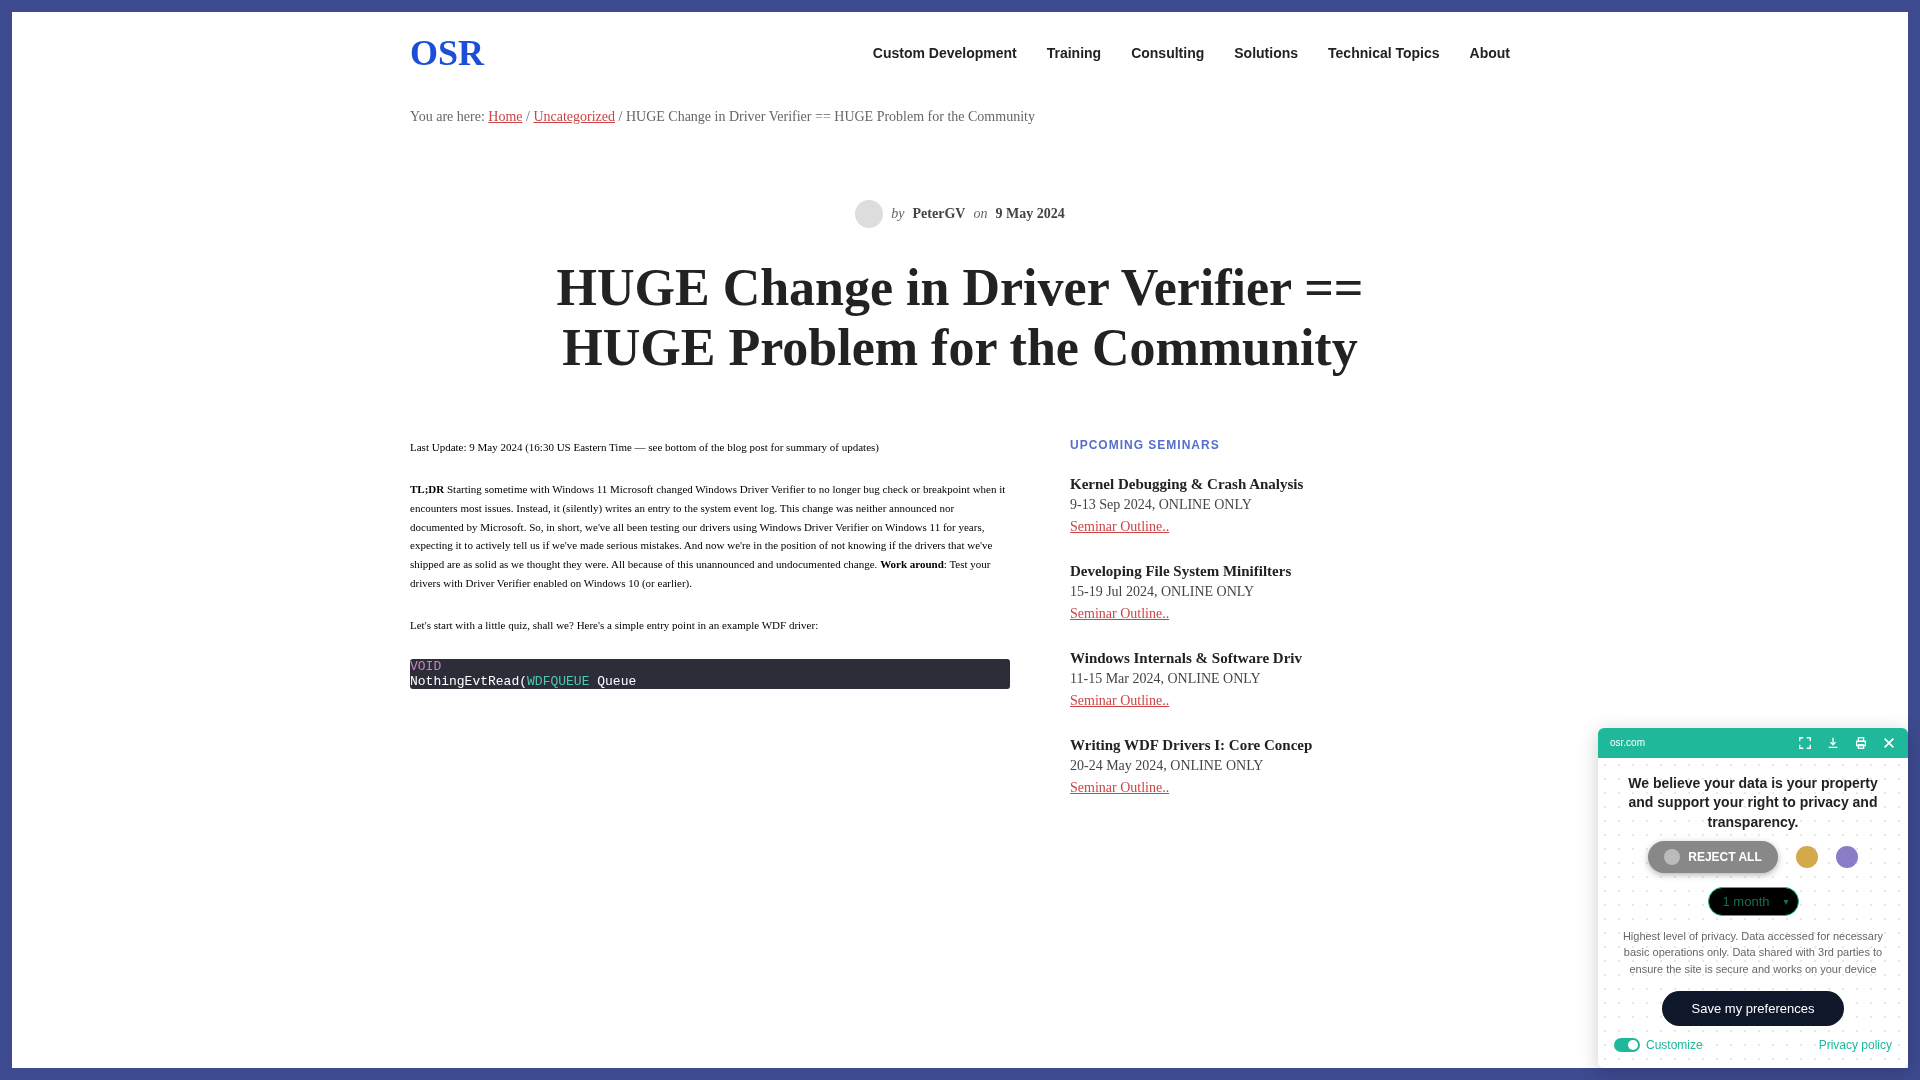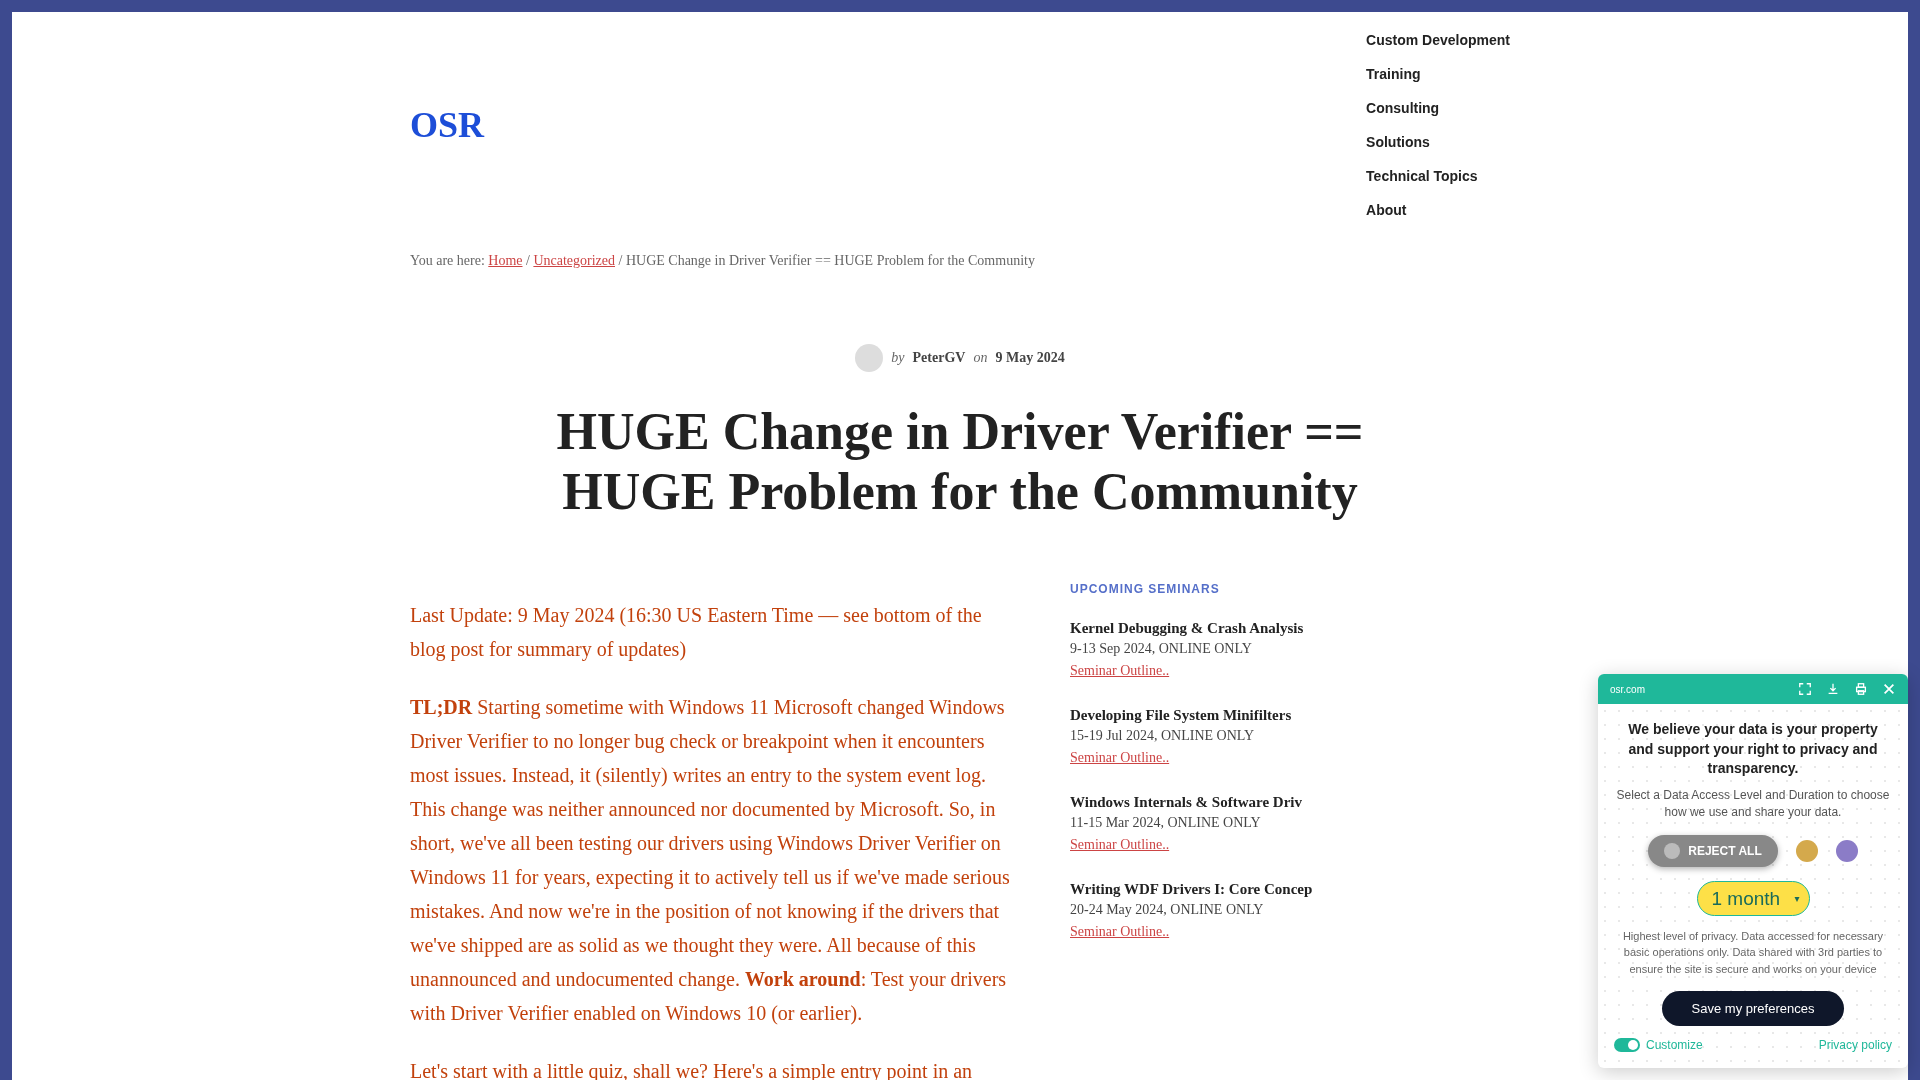--- a/index.html
+++ b/index.html
@@ -21,22 +21,21 @@
       max-width: 1200px;
       margin: 0 auto;
     }
     .logo {
       font-size: 36px;
       font-weight: bold;
       color: #1d4ed8;
     }
     .nav {
       display: flex;
-      gap: 18px;
-      flex-direction: column;
+      gap: 30px;
     }
     .nav-item {
       font-family: -apple-system, BlinkMacSystemFont, 'Segoe UI', sans-serif;
       font-size: 14px;
       font-weight: 600;
       color: #222;
       text-decoration: none;
       cursor: pointer;
     }
     .breadcrumb {
@@ -83,25 +82,24 @@
       margin: 0 auto;
       padding: 0 50px;
       display: flex;
       gap: 60px;
     }
     .article {
       flex: 1;
       max-width: 600px;
     }
     .article p {
-      font-size: 20px;
+      font-size: 11px;
       line-height: 1.7;
-      color: #c2410c;
+      color: #000000;
       margin-bottom: 24px;
-      margin-top: 16px;
     }
     .article strong { font-weight: bold; }
     .code-block {
       background: #2d2d3a;
       color: #fff;
       padding: 0;
       font-family: 'Courier New', monospace;
       font-size: 13px;
       border-radius: 3px;
     }
@@ -208,23 +206,23 @@
     }
     .level-dot {
       width: 22px; height: 22px; border-radius: 50%; cursor: pointer;
     }
     .dot-yellow { background: #d4a94c; }
     .dot-purple { background: #8b7cc7; }
     .duration-select {
       border: 1.5px solid #1fb89a;
       border-radius: 18px;
       padding: 6px 28px 6px 14px;
-      font-size: 19px;
+      font-size: 13px;
       color: #1a6b5a;
-      background: #fde047;
+      background: #000000;
       cursor: pointer;
       appearance: none;
       position: relative;
     }
     .select-wrap { position: relative; display: inline-block; margin-bottom: 12px;}
     .select-wrap::after {
       content: '▾'; position: absolute; right: 10px; top: 50%;
       transform: translateY(-50%); color: #1a6b5a; pointer-events: none; font-size: 10px;
     }
     .popup-desc {
@@ -351,21 +349,20 @@
             <rect x="5" y="2" width="6" height="4"></rect>
             <rect x="5" y="10" width="6" height="4"></rect>
           </svg>
       <svg class="popup-icon" viewBox="0 0 16 16" fill="none" stroke="#fff" stroke-width="2">
             <path d="M3 3l10 10M13 3L3 13"></path>
           </svg>
     </div>
   </div>
   <div class="popup-body">
     <div class="popup-title">We believe your data is your property and support your right to privacy and transparency.</div>
-    <div class="popup-text">Select a Data Access Level and Duration to choose how we use and share your data.</div>
     <div class="level-row">
       <div class="pill">
         <span class="pill-dot"></span>
         <span>REJECT ALL</span>
       </div>
       <div class="level-dot dot-yellow"></div>
       <div class="level-dot dot-purple"></div>
     </div>
     <div class="select-wrap">
       <select class="duration-select">

